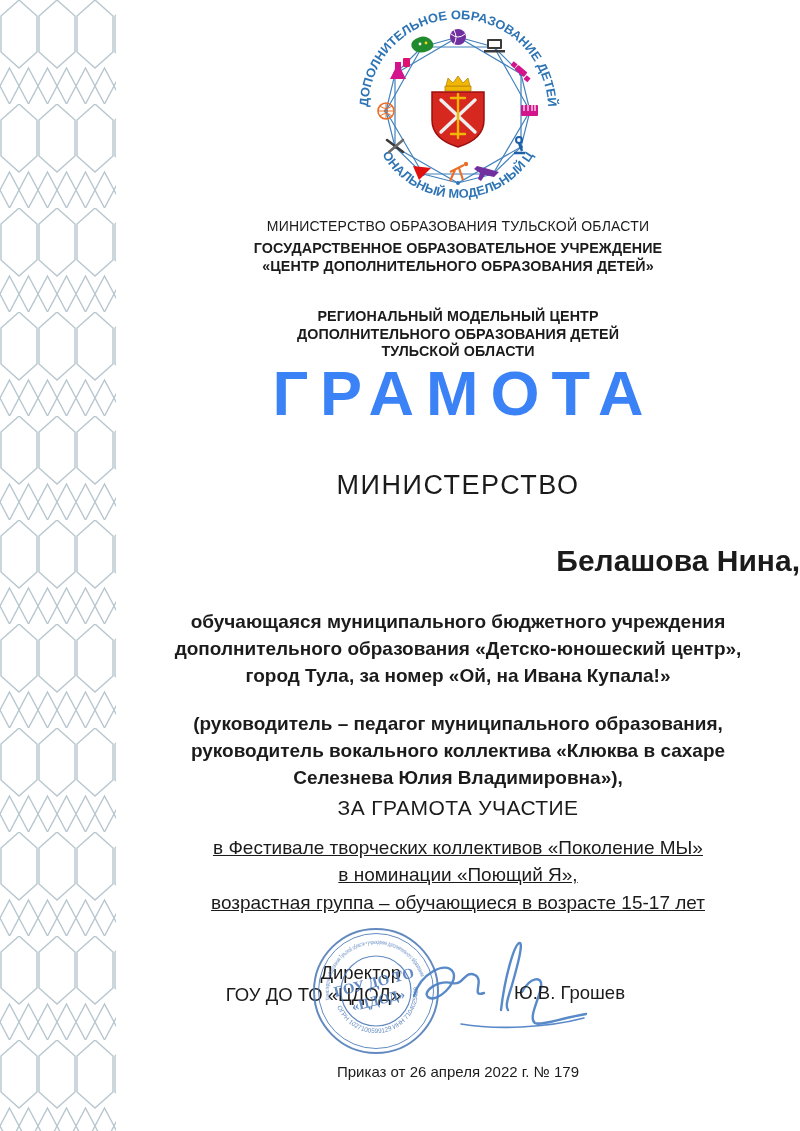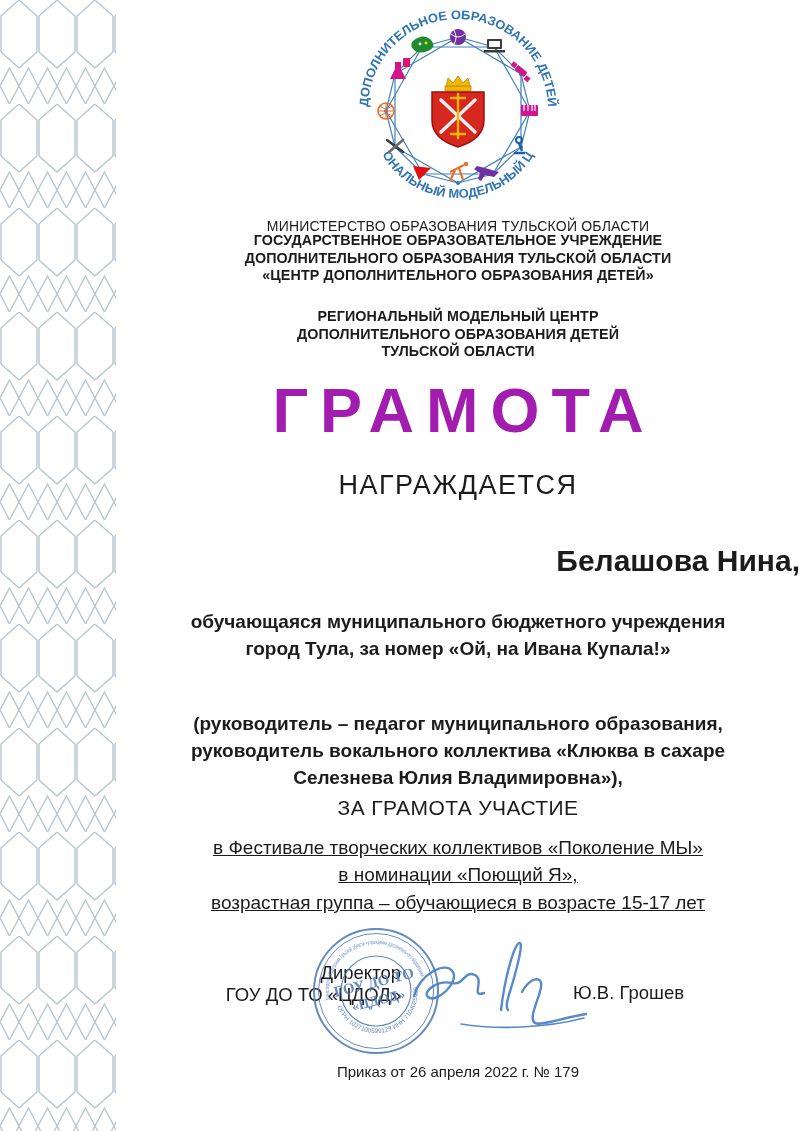--- a/index.html
+++ b/index.html
@@ -4,36 +4,36 @@
 <style>
   html,body{margin:0;padding:0;background:#e8e8e8;}
   .page{position:relative;width:800px;height:1131px;background:#ffffff;overflow:hidden;
         font-family:"Liberation Sans",sans-serif;color:#1b1b1b;margin:0 auto;}
   .abs{position:absolute;}
   .pattern-strip{left:0;top:0;width:116px;height:1131px;}
   .content{left:116px;top:0;width:684px;height:1131px;}
   .ctr{left:0;right:0;text-align:center;}
   .hdr-ministry{top:218px;font-size:14px;font-weight:400;letter-spacing:.2px;}
   .hdr-block{font-size:14.3px;font-weight:700;line-height:17.6px;letter-spacing:.1px;}
-  .hdr-inst{top:232px;}
+  .hdr-inst{top:240px;}
   .hdr-rmc{top:308px;}
-  .title{top:374px;font-size:63px;font-weight:700;color:#a21caf;letter-spacing:12px;}
+  .title{top:357px;font-size:63px;font-weight:700;color:#3b82f6;letter-spacing:12px;}
   .title span{margin-right:-12px;}
   .subtitle{top:470px;font-size:27px;letter-spacing:1.5px;font-weight:400;}
   .recipient{top:544px;font-size:30px;font-weight:700;text-align:right;}
   .body-par{font-size:19px;line-height:27px;font-weight:700;}
   .par1{top:608px;}
   .par2{top:710px;}
   .reason{top:796px;font-size:21px;letter-spacing:.4px;}
   .event{top:834px;font-size:19px;line-height:27.3px;text-decoration:underline;}
   .sigrow{top:920px;left:0;width:684px;height:150px;}
   .sig-role{left:40px;top:42px;width:245px;text-align:right;font-size:18.5px;line-height:21.5px;}
   .stamp-box{left:194px;top:5px;width:132px;height:132px;}
   .sign-box{left:290px;top:10px;width:185px;height:115px;}
-  .sig-name{left:398px;top:62px;width:170px;text-align:right;font-size:18.5px;}
+  .sig-name{left:398px;top:62px;width:170px;text-align:left;font-size:18.5px;}
   .footer-line{top:1063px;font-size:15px;}
 </style>
 </head>
 <body>
 
 <div class="page">
 
   <svg class="abs pattern-strip" width="116" height="1131" xmlns="http://www.w3.org/2000/svg">
     <defs>
       <pattern id="hexpat" width="38" height="104" patternUnits="userSpaceOnUse">
@@ -148,38 +148,38 @@
             <path d="M118,92 h14"></path>
             <path d="M118,128 h14"></path>
         </g>
       </g>
     </svg>
 
     <div class="abs ctr hdr-ministry">МИНИСТЕРСТВО ОБРАЗОВАНИЯ ТУЛЬСКОЙ ОБЛАСТИ</div>
 
     <div class="abs ctr hdr-block hdr-inst">
       <div>ГОСУДАРСТВЕННОЕ ОБРАЗОВАТЕЛЬНОЕ УЧРЕЖДЕНИЕ</div>
-      <div>ДОПОЛНИТЕЛЬНОГО ОБРАЗОВАНИЯ ТУЛЬСКОЙ ОБЛАСТИ</div>
       <div>«ЦЕНТР ДОПОЛНИТЕЛЬНОГО ОБРАЗОВАНИЯ ДЕТЕЙ»</div>
     </div>
 
     <div class="abs ctr hdr-block hdr-rmc">
       <div>РЕГИОНАЛЬНЫЙ МОДЕЛЬНЫЙ ЦЕНТР</div>
       <div>ДОПОЛНИТЕЛЬНОГО ОБРАЗОВАНИЯ ДЕТЕЙ</div>
       <div>ТУЛЬСКОЙ ОБЛАСТИ</div>
     </div>
 
     <div class="abs ctr title"><span>ГРАМОТА</span></div>
 
-    <div class="abs ctr subtitle">НАГРАЖДАЕТСЯ</div>
+    <div class="abs ctr subtitle">МИНИСТЕРСТВО</div>
 
     <div class="abs ctr recipient">Белашова Нина,</div>
 
     <div class="abs ctr body-par par1">
       <div>обучающаяся муниципального бюджетного учреждения</div>
+      <div>дополнительного образования «Детско-юношеский центр»,</div>
       <div>город Тула, за номер «Ой, на Ивана Купала!»</div>
     </div>
 
     <div class="abs ctr body-par par2">
       <div>(руководитель – педагог муниципального образования,</div>
       <div>руководитель вокального коллектива «Клюква в сахаре</div>
       <div>Селезнева Юлия Владимировна»),</div>
     </div>
 
     <div class="abs ctr reason">ЗА ГРАМОТА УЧАСТИЕ</div>

